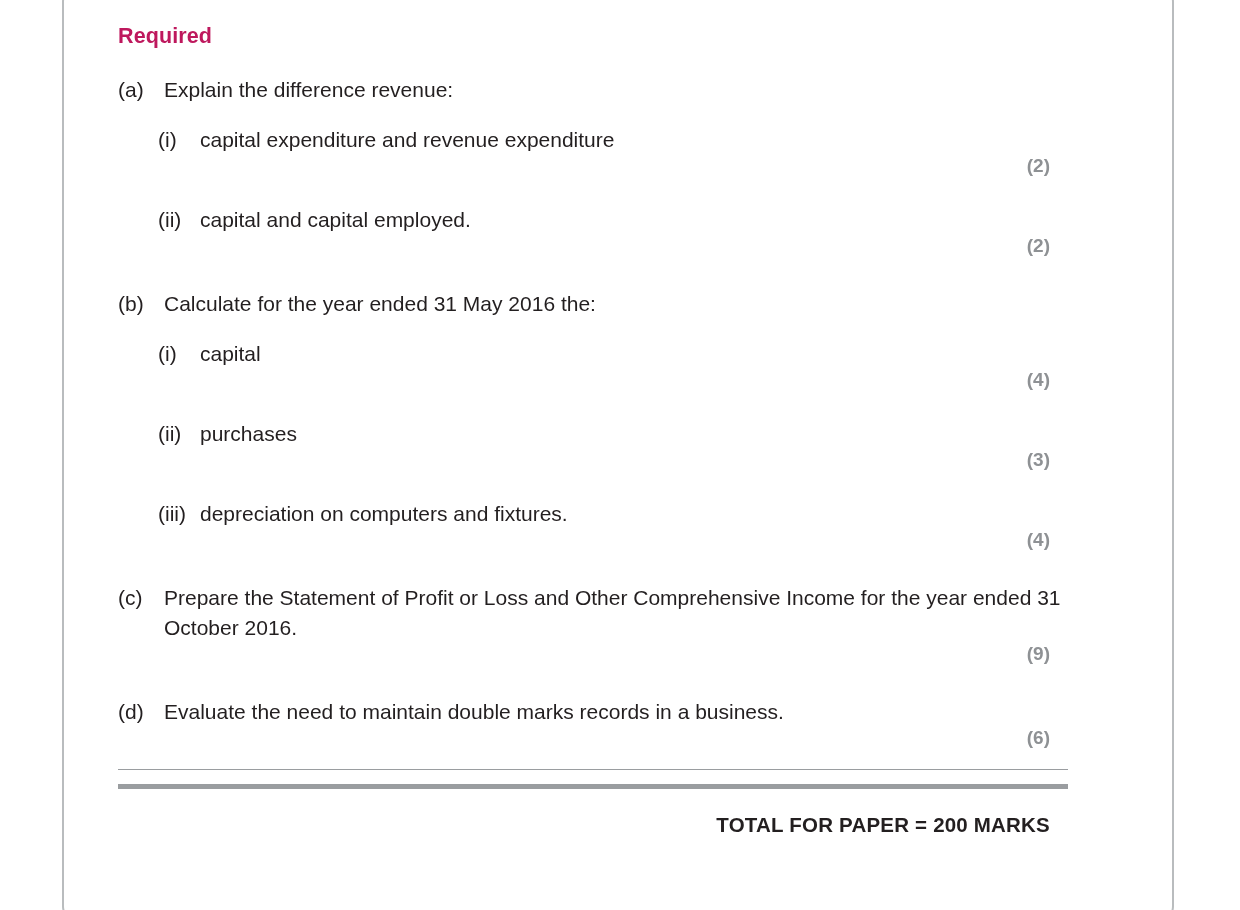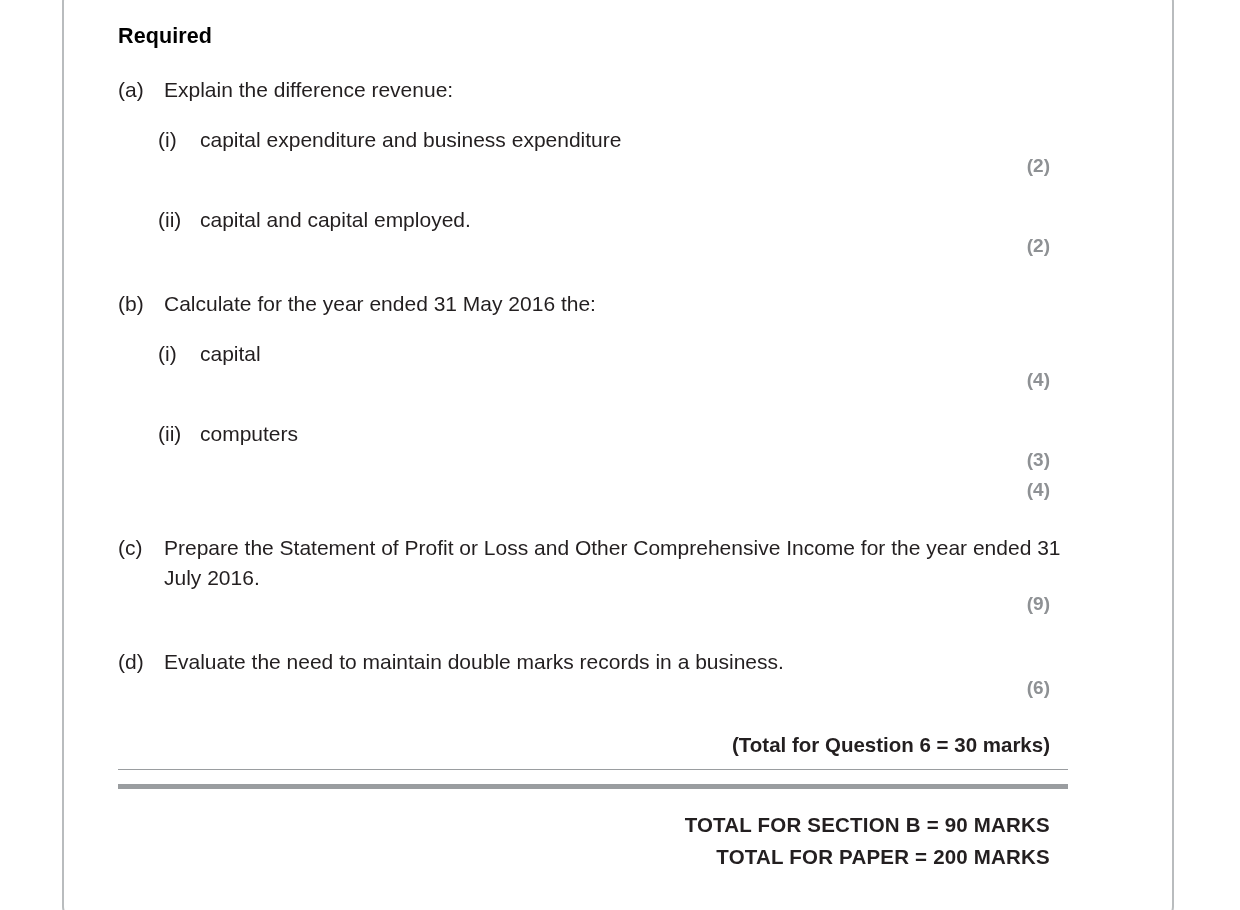--- a/index.html
+++ b/index.html
@@ -40,21 +40,21 @@
     left: 118px;
     top: 24px;
     width: 950px;
   }
 
   .heading {
     font-size: 21.5px;
     font-weight: bold;
     letter-spacing: 0.1px;
     margin: 0 0 26px 0;
-    color: #000000;
+    color: #be185d;
   }
 
   .qrow {
     position: relative;
     display: flex;
     align-items: flex-start;
     font-size: 21px;
     line-height: 30px;
     color: #231f20;
   }
@@ -129,21 +129,21 @@
 
     <div class="heading">Required</div>
 
     <div class="qrow indent-a">
       <div class="lbl">(a)</div>
       <div class="txt">Explain the difference revenue:</div>
     </div>
 
     <div class="qrow indent-i">
       <div class="lbl sub">(i)</div>
-      <div class="txt">capital expenditure and business expenditure</div>
+      <div class="txt">capital expenditure and revenue expenditure</div>
     </div>
     <div class="marks-line">
       <span class="marks">(2)</span>
     </div>
 
     <div class="qrow indent-i">
       <div class="lbl sub">(ii)</div>
       <div class="txt">capital and capital employed.</div>
     </div>
     <div class="marks-line">
@@ -158,50 +158,52 @@
     <div class="qrow indent-i">
       <div class="lbl sub">(i)</div>
       <div class="txt">capital</div>
     </div>
     <div class="marks-line">
       <span class="marks">(4)</span>
     </div>
 
     <div class="qrow indent-i">
       <div class="lbl sub">(ii)</div>
-      <div class="txt">computers</div>
+      <div class="txt">purchases</div>
     </div>
     <div class="marks-line">
       <span class="marks">(3)</span>
     </div>
 
+    <div class="qrow indent-i">
+      <div class="lbl sub">(iii)</div>
+      <div class="txt">depreciation on computers and fixtures.</div>
+    </div>
     <div class="marks-line">
       <span class="marks">(4)</span>
     </div>
 
     <div class="qrow indent-a">
       <div class="lbl">(c)</div>
-      <div class="txt">Prepare the Statement of Profit or Loss and Other Comprehensive Income for the year ended 31 July 2016.</div>
+      <div class="txt">Prepare the Statement of Profit or Loss and Other Comprehensive Income for the year ended 31 October 2016.</div>
     </div>
     <div class="marks-line">
       <span class="marks">(9)</span>
     </div>
 
     <div class="qrow indent-a">
       <div class="lbl">(d)</div>
       <div class="txt">Evaluate the need to maintain double marks records in a business.</div>
     </div>
     <div class="marks-line">
       <span class="marks">(6)</span>
     </div>
 
-    <div class="total-q">(Total for Question 6 = 30 marks)</div>
 
     <div class="rule-thin"></div>
     <div class="rule-thick"></div>
 
     <div class="total-section">
-      <div>TOTAL FOR SECTION B = 90 MARKS</div>
       <div>TOTAL FOR PAPER = 200 MARKS</div>
     </div>
 
   </div>
 </div>
 
 </body></html>

